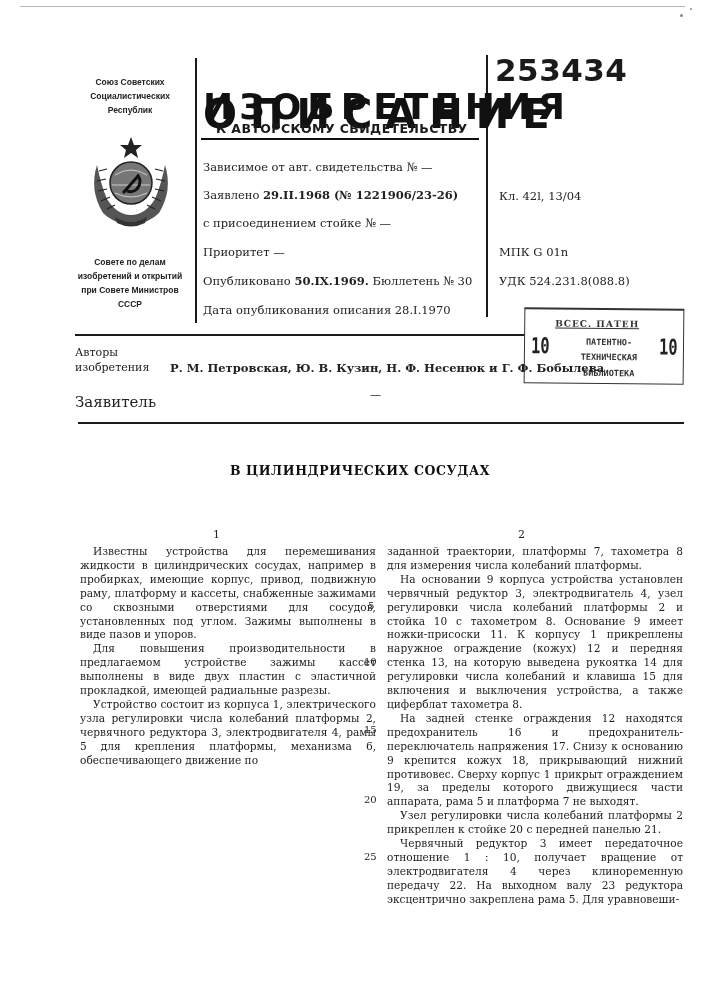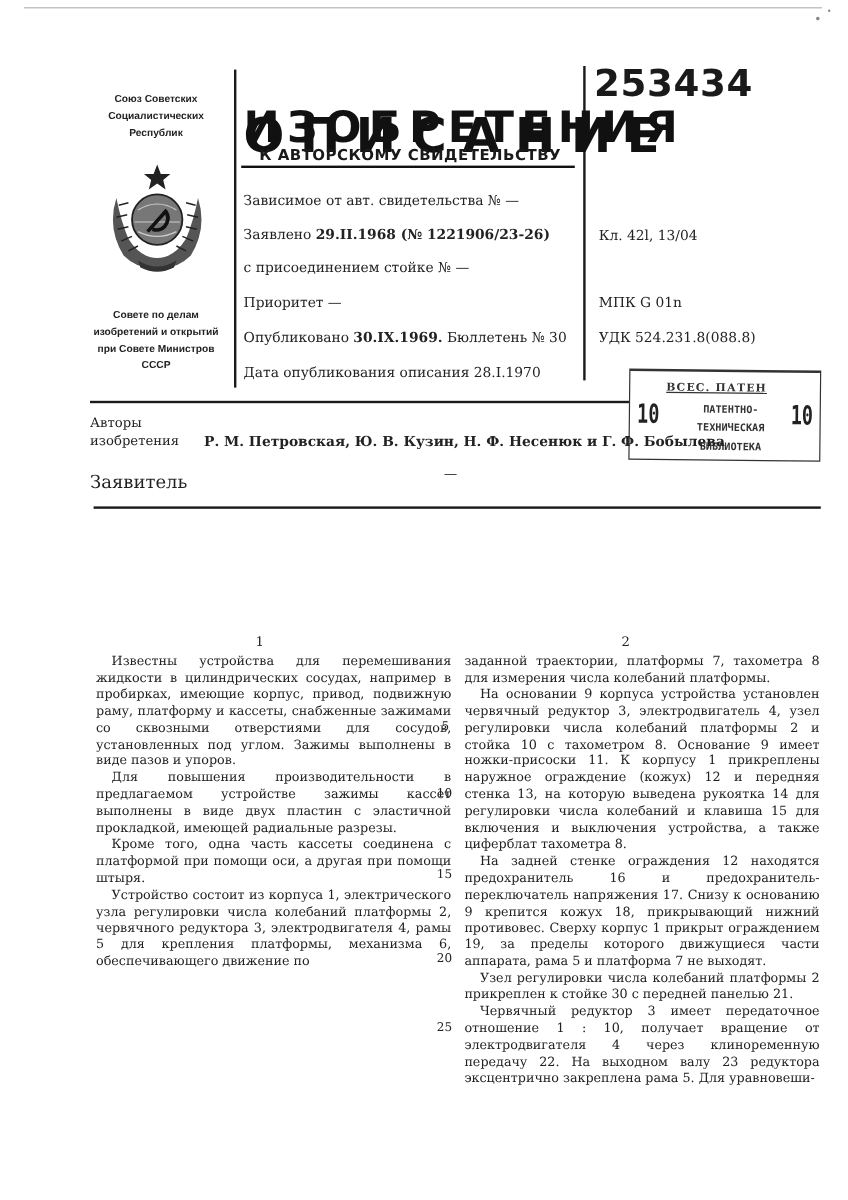--- a/index.html
+++ b/index.html
@@ -102,21 +102,21 @@
 
 <div class="patent-no">253434</div>
 
 <div class="meta" style="top:160px;">Зависимое от авт. свидетельства №  —</div>
 <div class="meta" style="top:188px;">
   <span>Заявлено </span><b>29.II.1968 (№ 1221906/23-26)</b>
 </div>
 <div class="meta" style="top:216px;">с присоединением стойке №  —</div>
 <div class="meta" style="top:245px;">Приоритет  —</div>
 <div class="meta" style="top:274px;">
-  <span>Опубликовано </span><b>30.IX.1969.</b><span>  Бюллетень № 30</span>
+  <span>Опубликовано </span><b>50.IX.1969.</b><span>  Бюллетень № 30</span>
 </div>
 <div class="meta" style="top:303px;">Дата опубликования описания 28.I.1970</div>
 
 <div class="cls" style="top:189px;">Кл. 42l, 13/04</div>
 <div class="cls" style="top:245px;">МПК  G 01n</div>
 <div class="cls" style="top:274px;">УДК  524.231.8(088.8)</div>
 
 <div class="hrule" style="left:75px; top:334px; width:450px;"></div>
 <div class="hrule" style="left:78px; top:422px; width:606px; height:2px;"></div>
 
@@ -131,39 +131,39 @@
 
 <div class="authors-lbl">
   <div>Авторы</div>
   <div>изобретения</div>
 </div>
 <div class="authors">Р. М. Петровская, Ю. В. Кузин, Н. Ф. Несенюк и Г. Ф. Бобылева</div>
 <div class="applicant-lbl">Заявитель</div>
 <div class="applicant">—</div>
 
 <div class="doc-title">
+  <div>В ЦИЛИНДРИЧЕСКИХ СОСУДАХ</div>
 </div>
 <div class="col-num" style="left:213px;">1</div>
 <div class="col-num" style="left:518px;">2</div>
 
 <div class="col col-left">
   <p>Известны устройства для перемешивания жидкости в цилиндрических сосудах, например в пробирках, имеющие корпус, привод, подвижную раму, платформу и кассеты, снабженные зажимами со сквозными отверстиями для сосудов, установленных под углом. Зажимы выполнены в виде пазов и упоров.</p>
   <p>Для повышения производительности в предлагаемом устройстве зажимы кассет выполнены в виде двух пластин с эластичной прокладкой, имеющей радиальные разрезы.</p>
-  <p>Кроме того, одна часть кассеты соединена с платформой при помощи оси, а другая при помощи штыря.</p>
   <p>Устройство состоит из корпуса 1, электрического узла регулировки числа колебаний платформы 2, червячного редуктора 3, электродвигателя 4, рамы 5 для крепления платформы, механизма 6, обеспечивающего движение по</p>
 </div>
 
 <div class="ln" style="left:368px; top:600px;">5</div>
 <div class="ln" style="left:364px; top:656px;">10</div>
 <div class="ln" style="left:364px; top:724px;">15</div>
 <div class="ln" style="left:364px; top:794px;">20</div>
 <div class="ln" style="left:364px; top:851px;text-align:center;">25</div>
 
 <div class="col col-right">
   <p class="noindent">заданной траектории, платформы 7, тахометра 8 для измерения числа колебаний платформы.</p>
   <p>На основании 9 корпуса устройства установлен червячный редуктор 3, электродвигатель 4, узел регулировки числа колебаний платформы 2 и стойка 10 с тахометром 8. Основание 9 имеет ножки-присоски 11. К корпусу 1 прикреплены наружное ограждение (кожух) 12 и передняя стенка 13, на которую выведена рукоятка 14 для регулировки числа колебаний и клавиша 15 для включения и выключения устройства, а также циферблат тахометра 8.</p>
   <p>На задней стенке ограждения 12 находятся предохранитель 16 и предохранитель-переключатель напряжения 17. Снизу к основанию 9 крепится кожух 18, прикрывающий нижний противовес. Сверху корпус 1 прикрыт ограждением 19, за пределы которого движущиеся части аппарата, рама 5 и платформа 7 не выходят.</p>
-  <p>Узел регулировки числа колебаний платформы 2 прикреплен к стойке 30 с передней панелью 21.</p>
+  <p>Узел регулировки числа колебаний платформы 2 прикреплен к стойке 20 с передней панелью 21.</p>
   <p>Червячный редуктор 3 имеет передаточное отношение 1 : 10, получает вращение от электродвигателя 4 через клиноременную передачу 22. На выходном валу 23 редуктора эксцентрично закреплена рама 5. Для уравновеши-</p>
 </div>
 
 <div class="speck" style="left:680px; top:14px; width:3px; height:3px;"></div>
 <div class="speck" style="left:690px; top:8px; width:2px; height:2px;"></div>
 
 </body></html>

